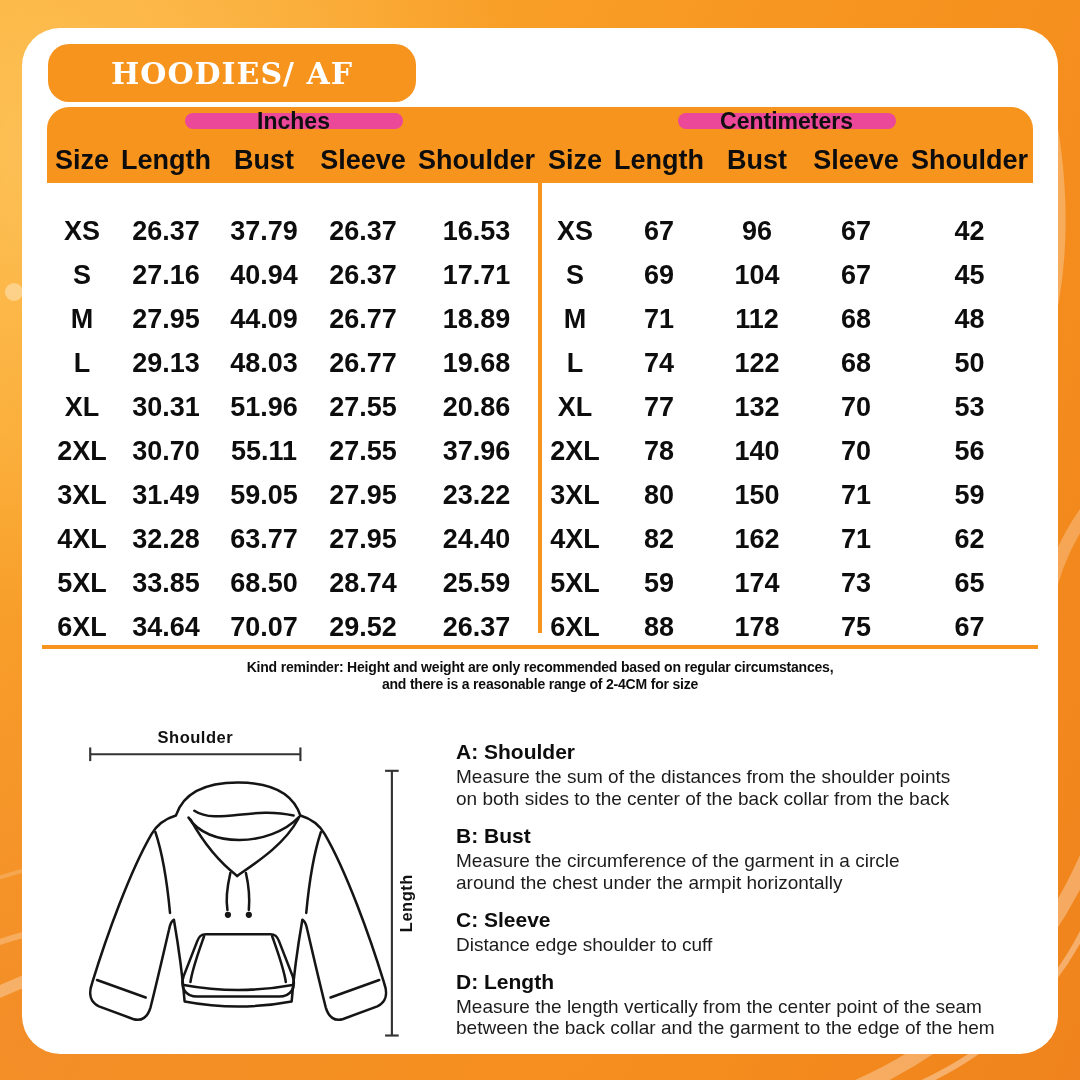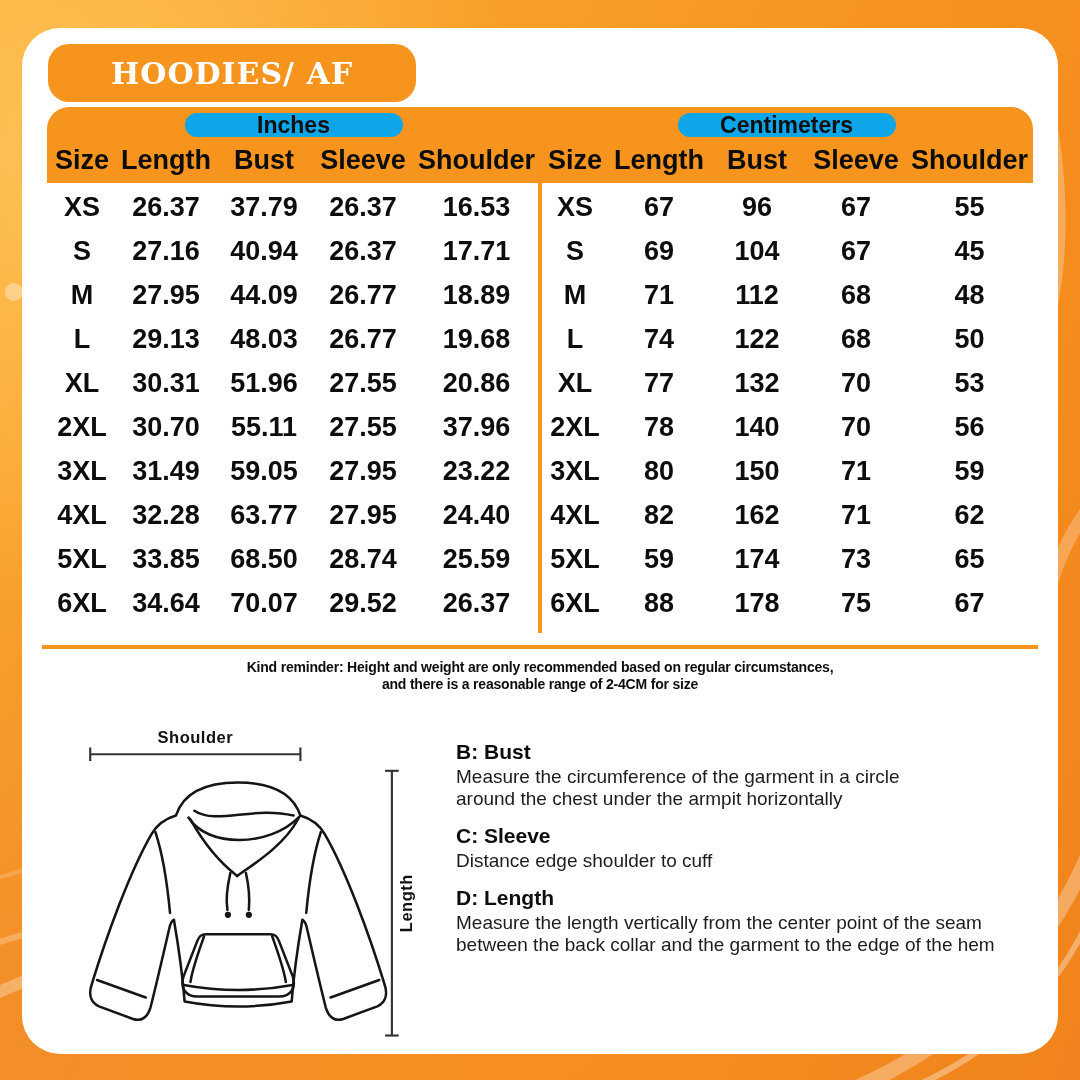--- a/index.html
+++ b/index.html
@@ -24,33 +24,33 @@
     font-family:"DejaVu Serif","Liberation Serif",serif;
     font-weight:bold;font-size:30px;color:#ffffff;letter-spacing:1px;
   }
   .band{
     position:absolute;left:25px;top:79px;width:986px;height:76px;
     background:var(--orange);border-radius:22px 22px 0 0;display:flex;
   }
   .band-half{width:493px;position:relative;}
   .unit-pill{
     position:absolute;top:6px;left:50%;transform:translateX(-50%);
-    width:218px;height:24px;border-radius:15px;background:#0ea5e9;
+    width:218px;height:16px;border-radius:15px;background:#ec4899;
     display:flex;align-items:center;justify-content:center;
     font-weight:bold;font-size:23px;color:#101010;
   }
   .hrow{
     position:absolute;bottom:7px;left:0;display:grid;
     grid-template-columns:70px 98px 98px 100px 127px;
   }
   .hcell,.cell{ text-align:center;font-weight:bold;font-size:27px;color:#0d0d0d; }
   .bodies{position:absolute;left:25px;top:155px;width:986px;height:452px;display:flex;}
   .tgrid{
     width:493px;display:grid;grid-template-columns:70px 98px 98px 100px 127px;
-    grid-auto-rows:44px;align-items:center;padding-top:2px;box-sizing:border-box;
+    grid-auto-rows:44px;align-items:center;padding-top:26px;box-sizing:border-box;
   }
   .vdivider{position:absolute;left:491px;top:0;width:4px;height:450px;background:var(--orange);}
   .hdivider{position:absolute;left:20px;top:617px;width:996px;height:4px;background:var(--orange);border:none;margin:0;}
   .reminder{
     position:absolute;left:0;right:0;top:631px;text-align:center;
     font-weight:bold;font-size:14px;line-height:1.2;color:#0d0d0d;letter-spacing:-0.2px;
   }
   .bottom{position:absolute;left:36px;top:700px;right:22px;display:flex;gap:28px;}
   .diagram{width:370px;flex:0 0 auto;}
   .instructions{flex:1;padding-top:12px;}
@@ -155,21 +155,21 @@
         <div class="cell">34.64</div>
         <div class="cell">70.07</div>
         <div class="cell">29.52</div>
         <div class="cell">26.37</div>
       </div>
     <div class="tgrid">
         <div class="cell">XS</div>
         <div class="cell">67</div>
         <div class="cell">96</div>
         <div class="cell">67</div>
-        <div class="cell">55</div>
+        <div class="cell">42</div>
         <div class="cell">S</div>
         <div class="cell">69</div>
         <div class="cell">104</div>
         <div class="cell">67</div>
         <div class="cell">45</div>
         <div class="cell">M</div>
         <div class="cell">71</div>
         <div class="cell">112</div>
         <div class="cell">68</div>
         <div class="cell">48</div>
@@ -255,20 +255,25 @@
           <path d="M150,214 C144,231 138,247 136,261"></path>
           <path d="M220,214 C226,231 232,247 234,261"></path>
         </g>
         <circle cx="174.5" cy="192" r="3.2" fill="#151515" stroke="none"></circle>
         <circle cx="196" cy="192" r="3.2" fill="#151515" stroke="none"></circle>
       </g>
     </svg>
 
     <div class="instructions">
         <div class="inst-block">
+          <div class="inst-heading">A: Shoulder</div>
+          <div class="inst-line">Measure the sum of the distances from the shoulder points</div>
+          <div class="inst-line">on both sides to the center of the back collar from the back</div>
+        </div>
+        <div class="inst-block">
           <div class="inst-heading">B: Bust</div>
           <div class="inst-line">Measure the circumference of the garment in a circle</div>
           <div class="inst-line">around the chest under the armpit horizontally</div>
         </div>
         <div class="inst-block">
           <div class="inst-heading">C: Sleeve</div>
           <div class="inst-line">Distance edge shoulder to cuff</div>
         </div>
         <div class="inst-block">
           <div class="inst-heading">D: Length</div>

